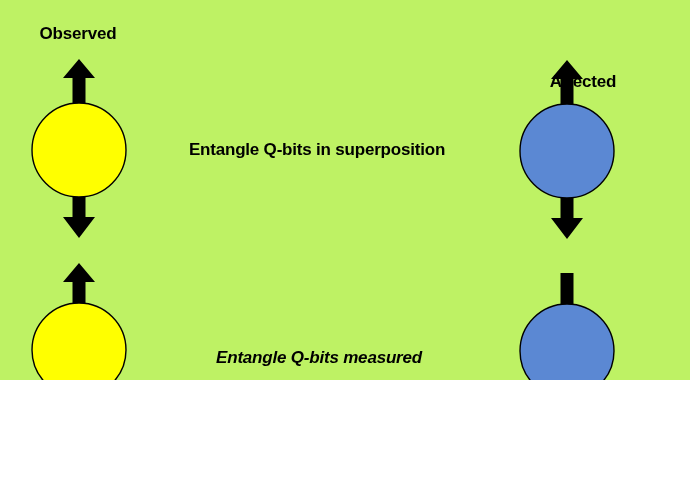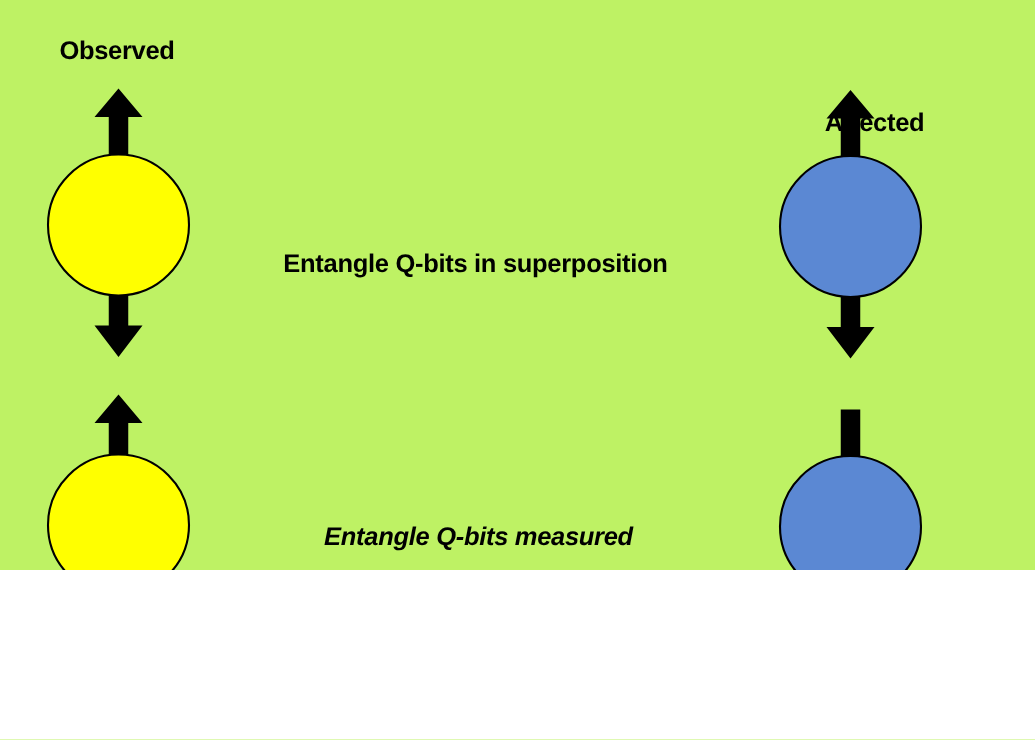--- a/index.html
+++ b/index.html
@@ -25,21 +25,21 @@
     transform: translateX(-50%);
     white-space: nowrap;
     font-weight: bold;
     color: #000000;
     font-size: 17px;
     letter-spacing: -0.2px;
     line-height: 1.1;
   }
   .label-observed { left: 78px;  top: 25px; }
   .label-affected { left: 583px; top: 25px; margin-top: 48px; }
-  .caption-superposition { left: 317px; top: 141px; margin-top: 26px; }
+  .caption-superposition { left: 317px; top: 141px; }
   .caption-measured      { left: 319px; top: 349px; font-style: italic; }
   circle.qbit {
     stroke: #000000;
     stroke-width: 1.4;
   }
 </style>
 </head>
 <body>
 
 <div class="stage">

